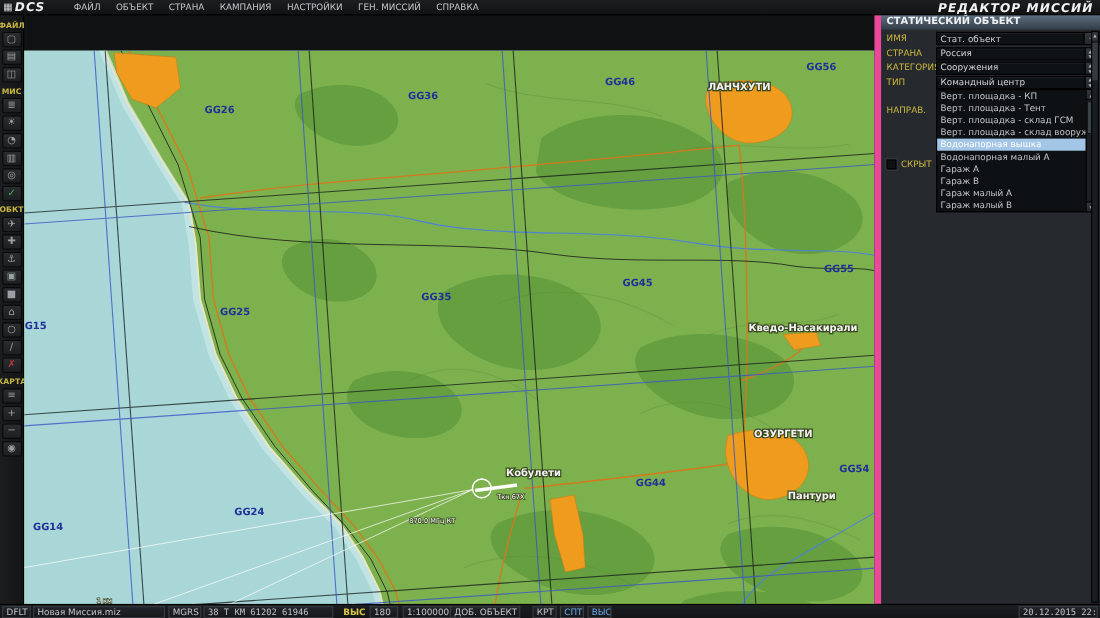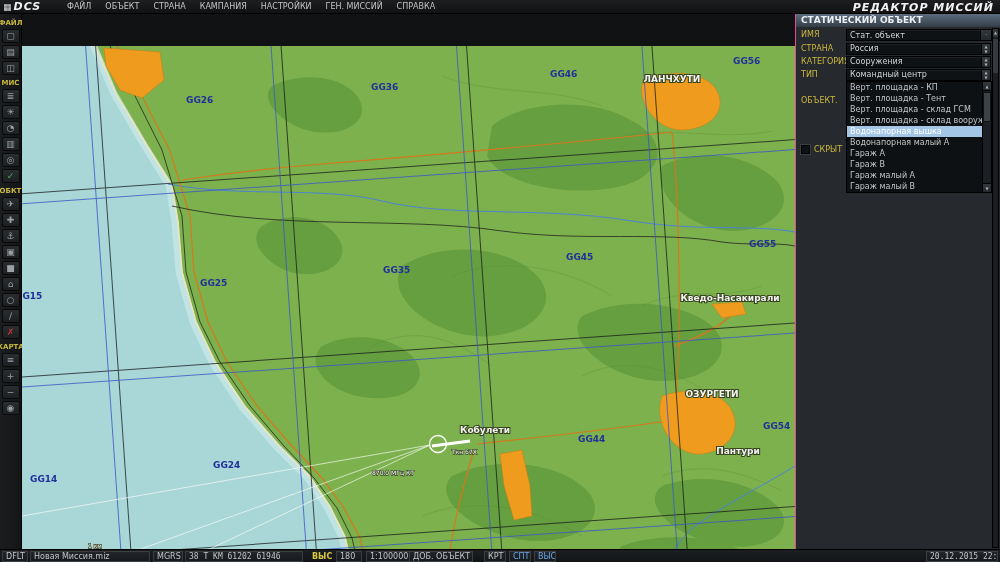--- a/index.html
+++ b/index.html
@@ -21,21 +21,21 @@
   .side-icon{width:18px;height:14px;margin:1px 0;background:linear-gradient(#2a2d30,#1d2023);border:1px solid #0a0a0a;border-radius:2px;color:#9aa0a4;font-size:9px;line-height:12px;text-align:center;cursor:pointer;}
 
   
   #map-wrap{position:absolute;left:22px;top:14px;width:773px;height:535px;overflow:hidden;background:#a9d6d6;margin-top:32px;}
   #map-svg text{user-select:none;}
   .grid-label{font-size:9px;font-weight:bold;fill:#20309a;}
   .town-label{font-size:9px;font-weight:bold;fill:#f2f2f2;paint-order:stroke;stroke:#37451e;stroke-width:2.2px;}
   .map-note{font-size:6px;fill:#ffffff;paint-order:stroke;stroke:#3a4628;stroke-width:1.4px;}
 
   
-  #panel{position:absolute;left:795px;top:14px;width:205px;height:535px;background:#26292d;border-left:1px solid #ec4899;}
+  #panel{position:absolute;left:795px;top:14px;width:205px;height:535px;background:#26292d;border-left:6px solid #ec4899;}
   #panel-header{position:absolute;left:0;top:0;width:205px;height:13px;background:linear-gradient(#5c6d7e,#333d47);color:#eceff2;font-size:9px;font-weight:bold;line-height:13px;padding-left:5px;}
   .p-label{position:absolute;left:5px;color:#cbb83e;font-size:8px;line-height:12px;}
   .p-input,.p-combo{position:absolute;left:50px;height:12px;background:#0f1215;border:1px solid #000;box-shadow:inset 0 1px 0 rgba(255,255,255,.06);color:#d2d4d6;font-size:8px;line-height:10px;padding:0 3px;}
   .p-input{width:155px;}
   .p-combo{width:145px;}
   .combo-text{display:block;overflow:hidden;white-space:nowrap;}
   .spin{position:absolute;right:0;top:0;bottom:0;width:9px;background:linear-gradient(#32383c,#24282c);border-left:1px solid #000;display:flex;flex-direction:column;align-items:center;justify-content:space-between;color:#aab0b4;font-size:4px;line-height:5px;cursor:pointer;}
   .mini-btn{position:absolute;left:184px;width:12px;height:12px;background:linear-gradient(#32383c,#24282c);border:1px solid #000;color:#aab0b4;font-size:7px;line-height:10px;text-align:center;cursor:pointer;}
   #type-list{position:absolute;left:50px;top:67px;width:146px;height:112px;background:#0e1114;border:1px solid #000;}
   .list-item{height:11px;line-height:11px;font-size:8px;color:#c2c4c6;padding-left:3px;white-space:nowrap;overflow:hidden;width:136px;cursor:pointer;}
@@ -270,21 +270,21 @@
 
     <div class="p-label" style="top:55px">ТИП</div>
     <div class="p-combo" style="top:55px">
       <span class="combo-text">Командный центр</span>
       <span class="spin">
           <span>▲</span>
           <span>▼</span>
         </span>
     </div>
 
-    <div class="p-label" style="top:81px">ОБЪЕКТ.</div>
+    <div class="p-label" style="top:81px">НАПРАВ.</div>
 
     <div id="type-list">
       <div id="type-list-items">
           <div class="list-item">Верт. площадка - КП</div>
           <div class="list-item">Верт. площадка - Тент</div>
           <div class="list-item">Верт. площадка - склад ГСМ</div>
           <div class="list-item">Верт. площадка - склад вооружения</div>
           <div class="list-item hl">Водонапорная вышка</div>
           <div class="list-item">Водонапорная малый А</div>
           <div class="list-item">Гараж А</div>

